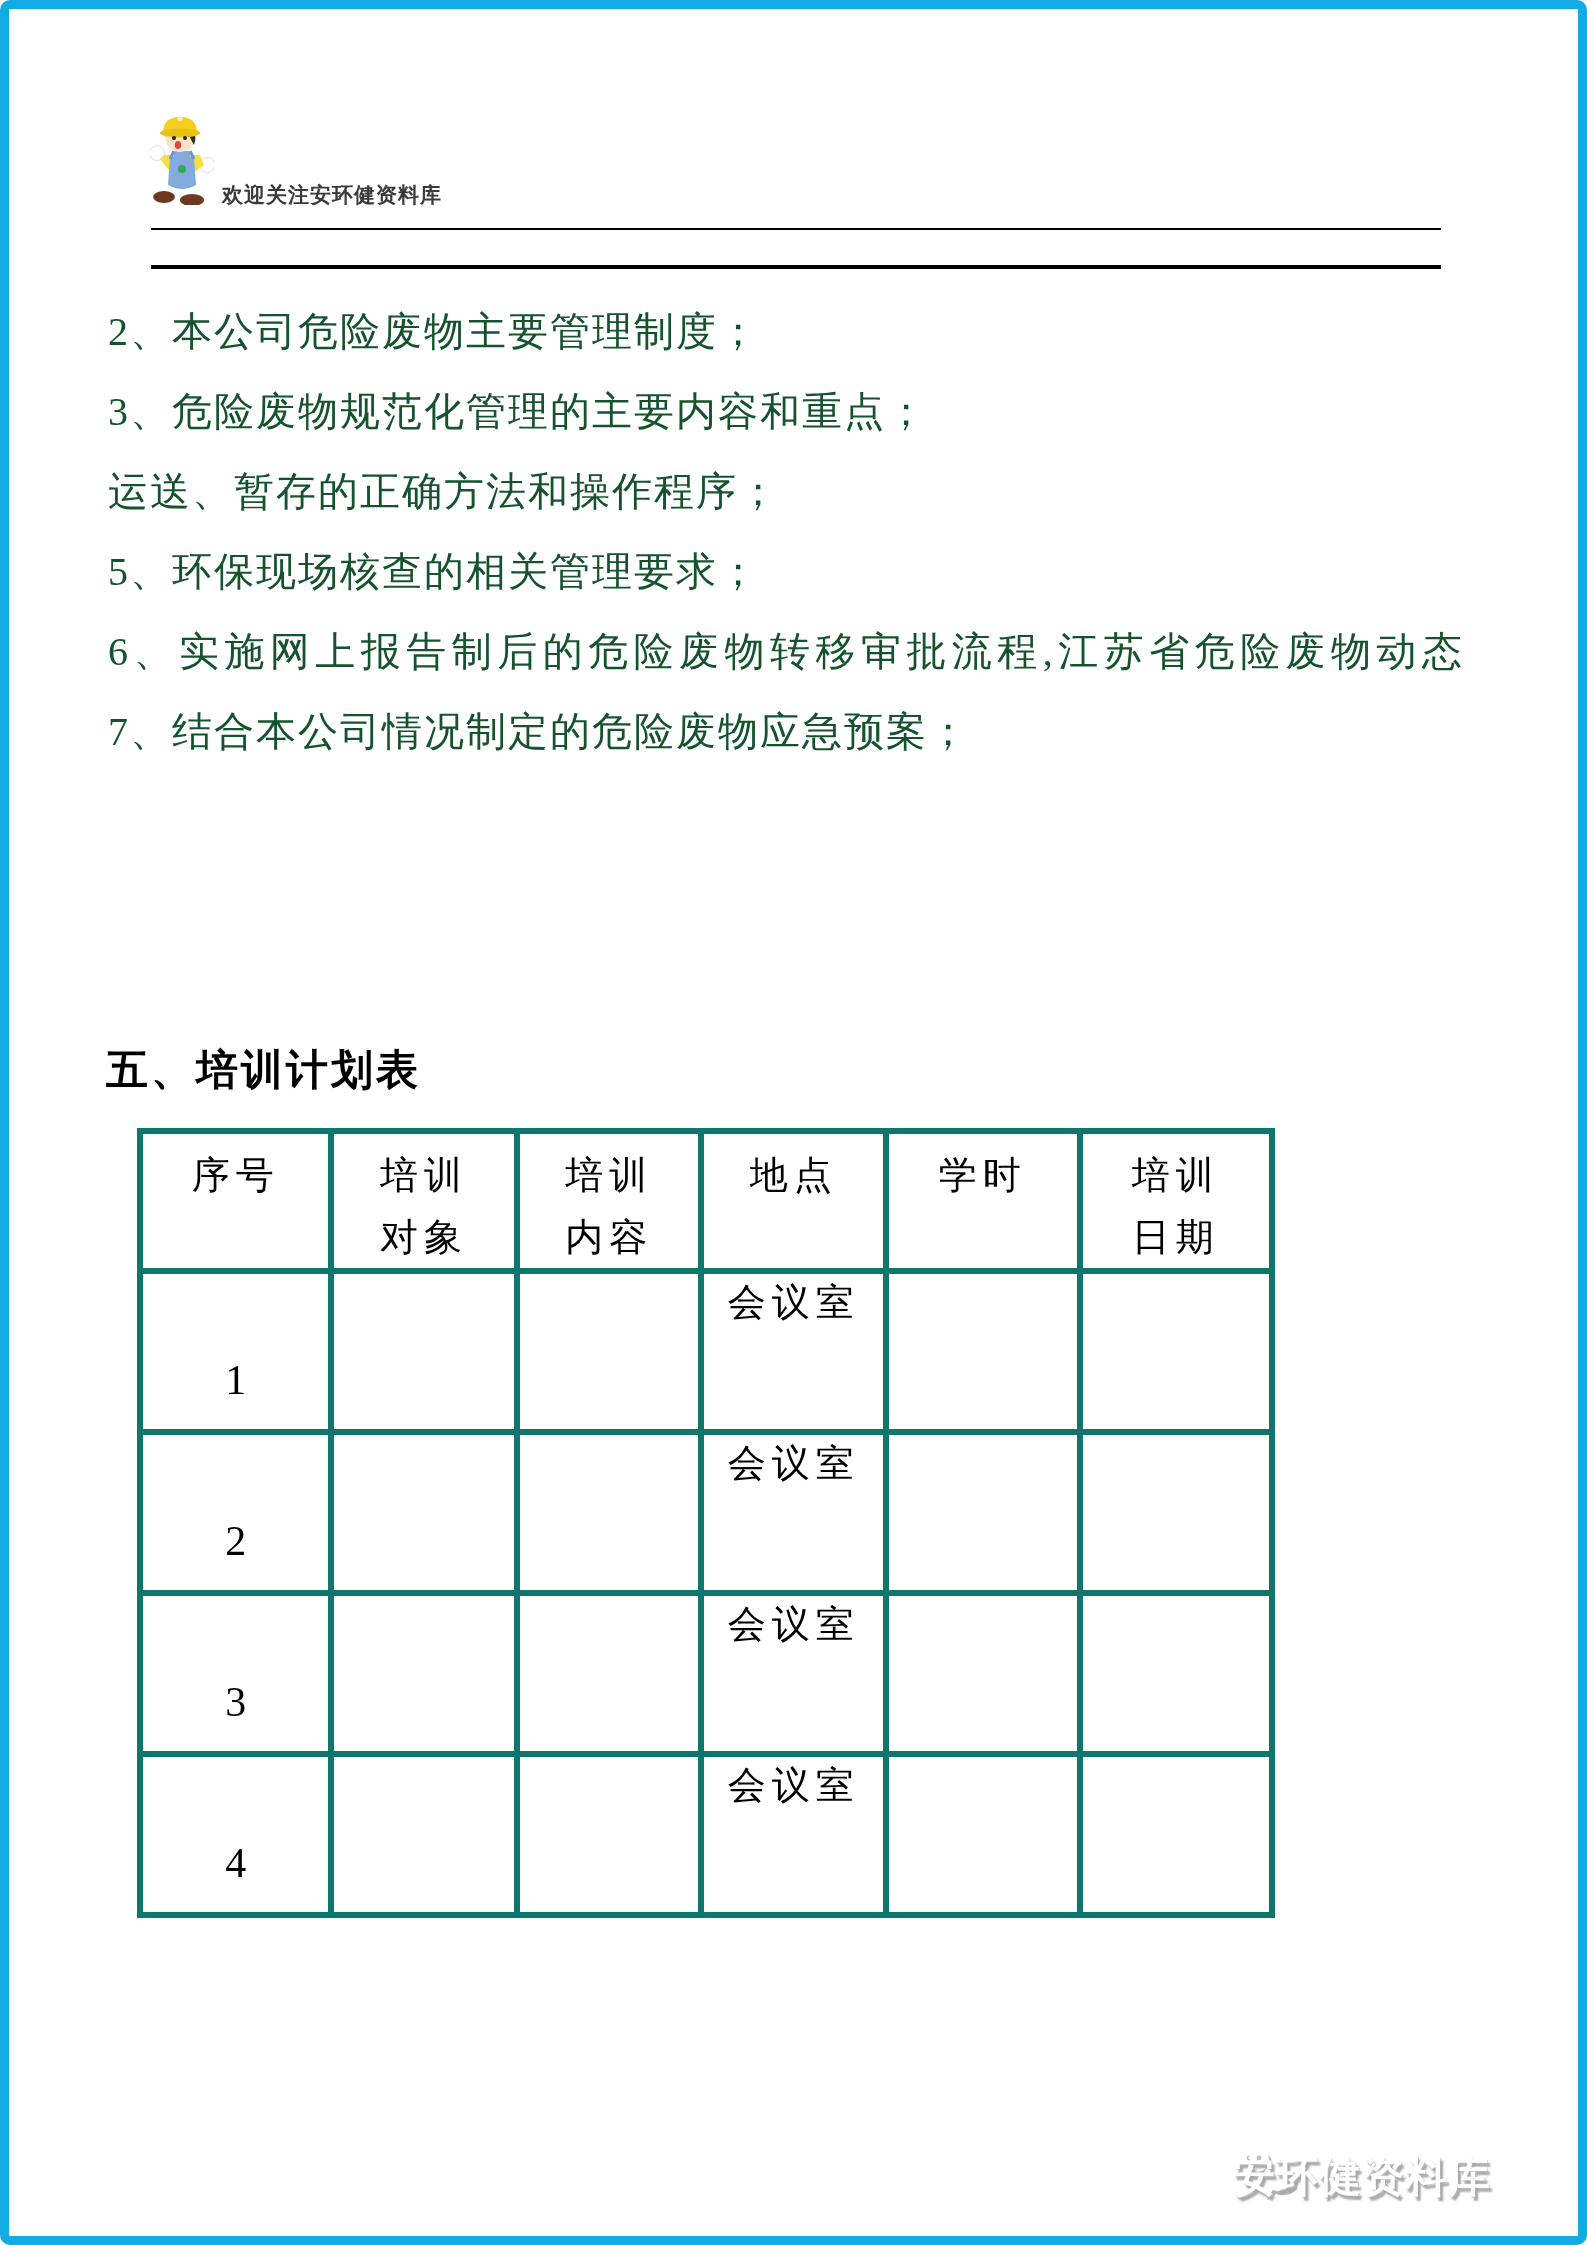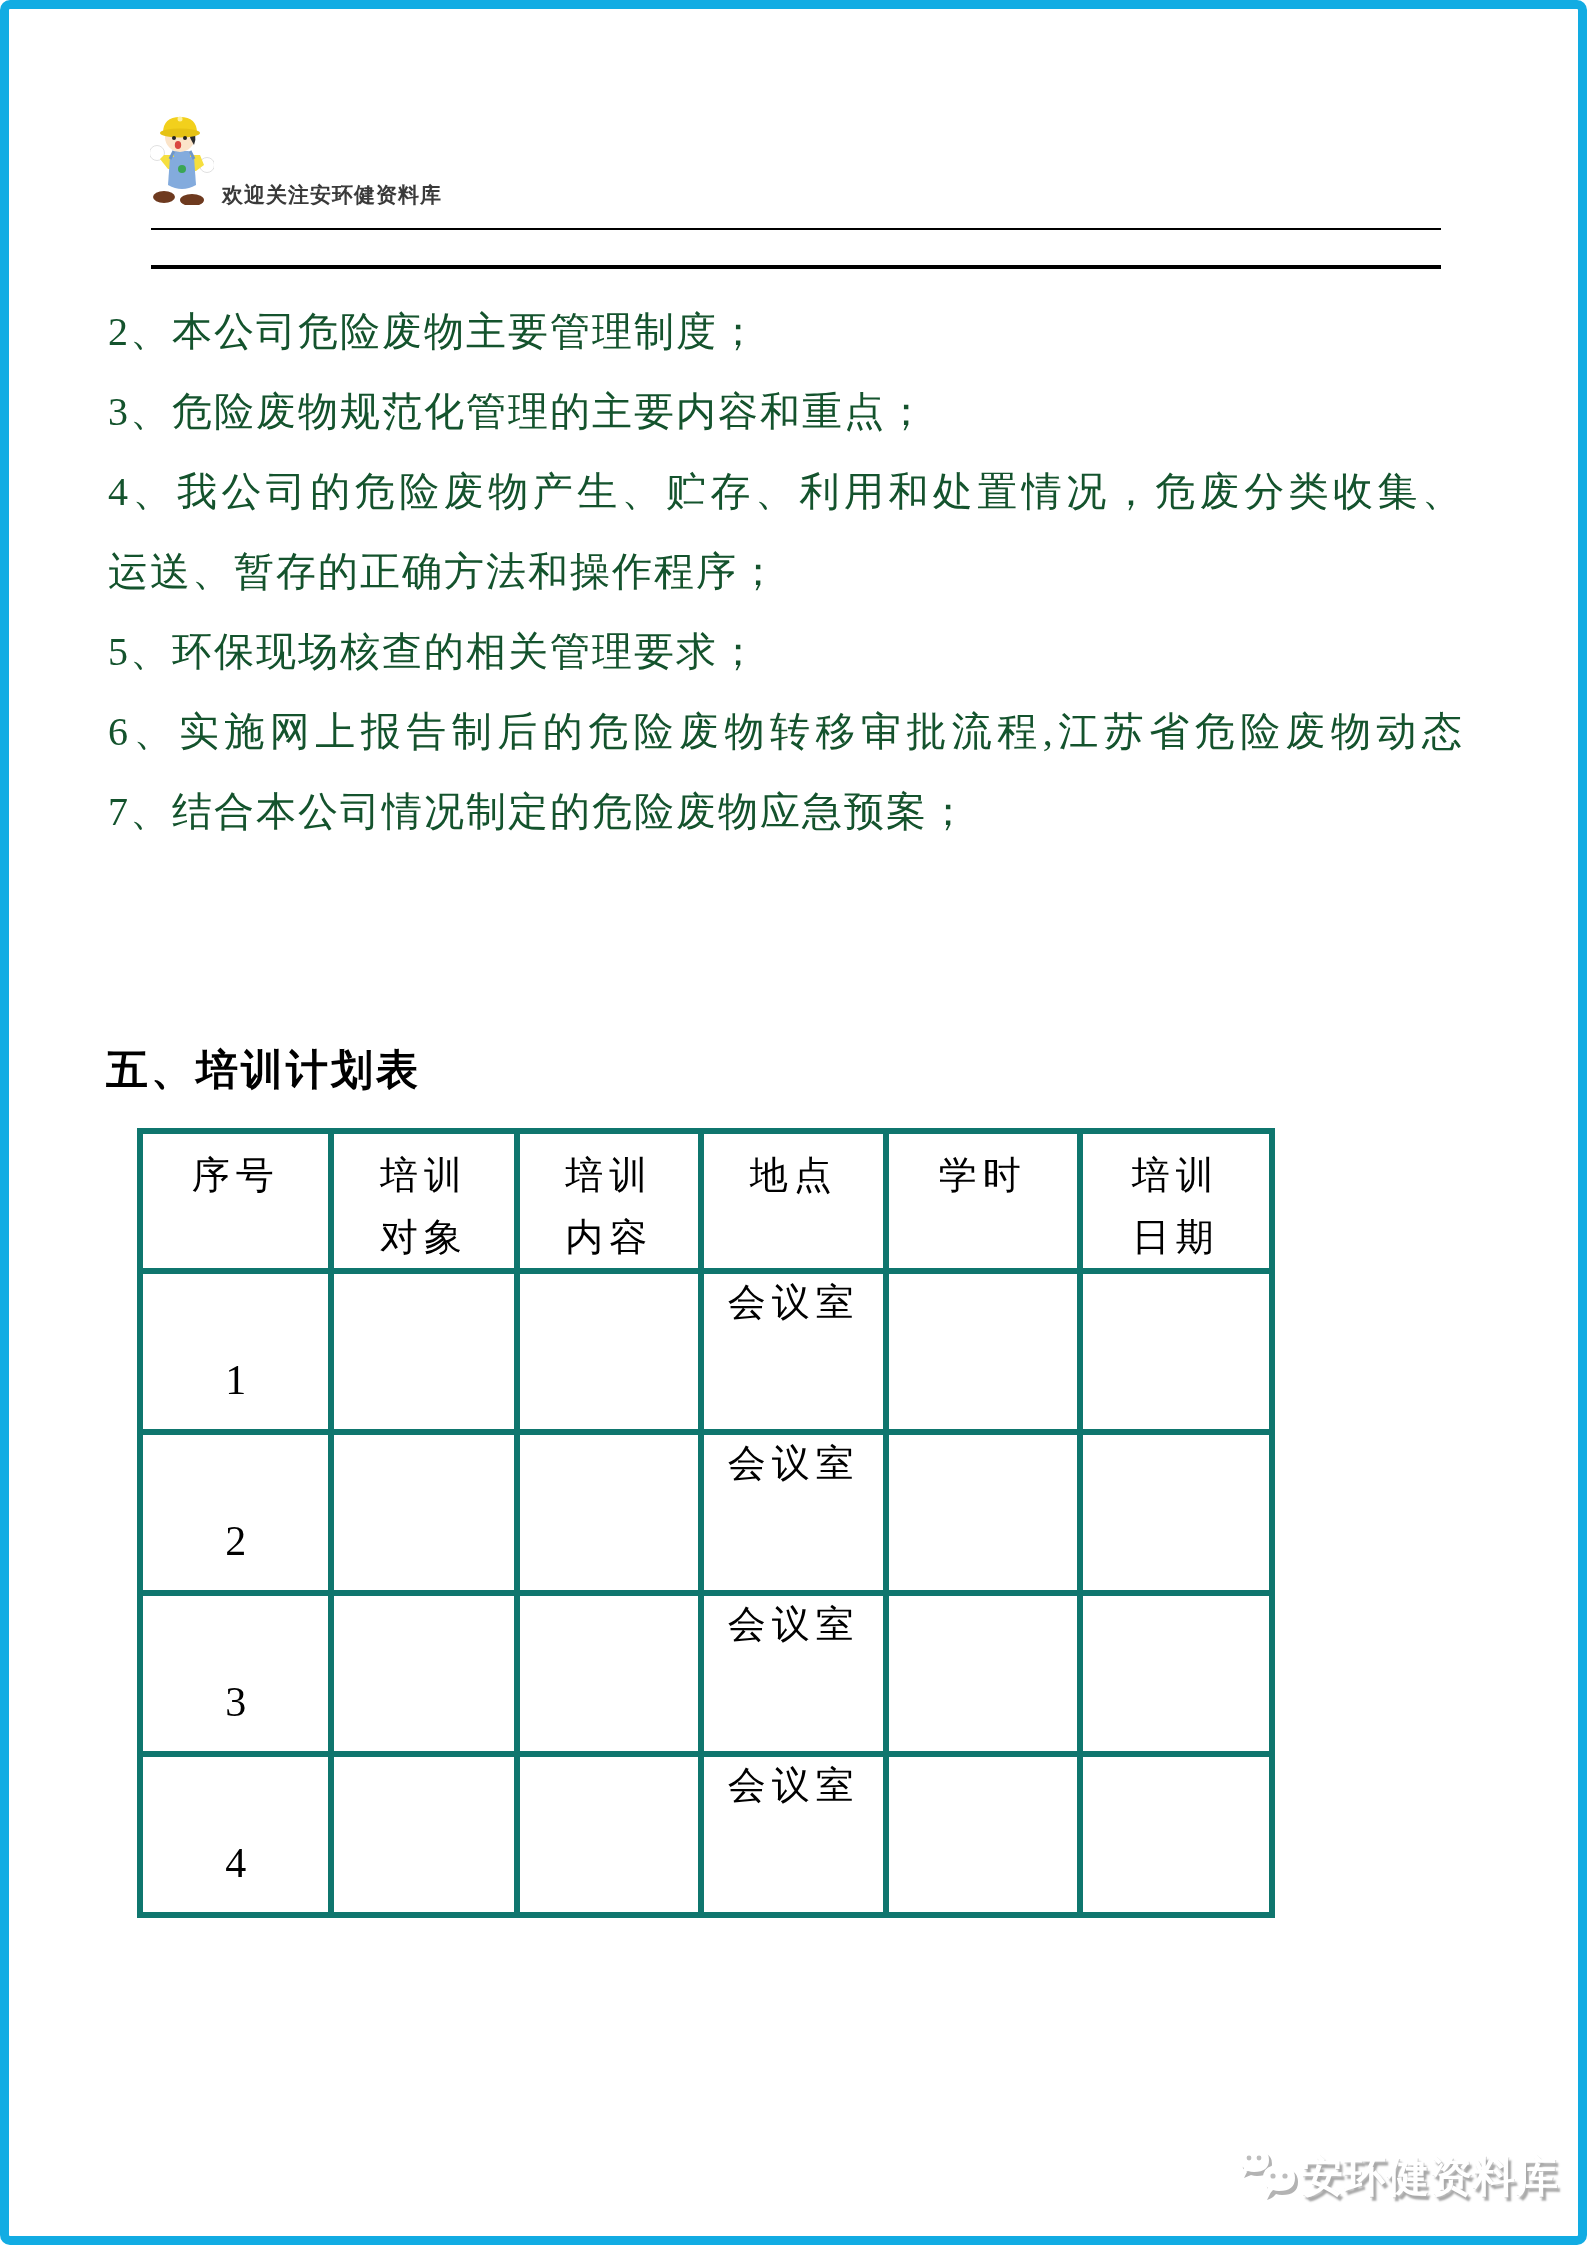--- a/index.html
+++ b/index.html
@@ -51,21 +51,21 @@
     letter-spacing: 6px; padding: 0;
   }
   tr.head-row { height: 124px; }
   tr.data-row { height: 161px; }
   .hline { line-height: 62px; height: 62px; }
   .hline1 { margin-top: 10px; }
   .seq-num { margin-top: 82px; font-size: 42px; letter-spacing: 0; line-height: 48px; }
   .loc-name { margin-top: 0; line-height: 56px; }
   
   .footer-brand {
-    position: absolute; left: 1292px; top: 2140px;
+    position: absolute; left: 1224px; top: 2140px;
     font-family: "Liberation Sans", "DejaVu Sans", sans-serif;
     font-weight: bold; font-size: 42px; letter-spacing: 1px;
     color: #ffffff;
     text-shadow: 3px 4px 2px #a8a8a8, 1px 1px 0 #d6d6d6;
     white-space: nowrap;
   }
   .wechat { position: absolute; left: 1214px; top: 2130px; width: 84px; height: 72px; }
 </style>
 </head>
 <body>
@@ -100,21 +100,20 @@
     <ellipse cx="28" cy="36" rx="3.2" ry="4" fill="#d9473f"></ellipse>
   </svg>
   <div class="caption">欢迎关注安环健资料库</div>
 
   <div class="rule rule-thin"></div>
   <div class="rule rule-thick"></div>
 
   <div class="para">
     <div class="pline">2、本公司危险废物主要管理制度；</div>
     <div class="pline">3、危险废物规范化管理的主要内容和重点；</div>
-    <div class="pline full">4、我公司的危险废物产生、贮存、利用和处置情况，危废分类收集、</div>
     <div class="pline">运送、暂存的正确方法和操作程序；</div>
     <div class="pline">5、环保现场核查的相关管理要求；</div>
     <div class="pline full">6、实施网上报告制后的危险废物转移审批流程,江苏省危险废物动态</div>
     <div class="pline">7、结合本公司情况制定的危险废物应急预案；</div>
   </div>
 
   <div class="heading">五、培训计划表</div>
 
   <table class="plan">
     <colgroup>

